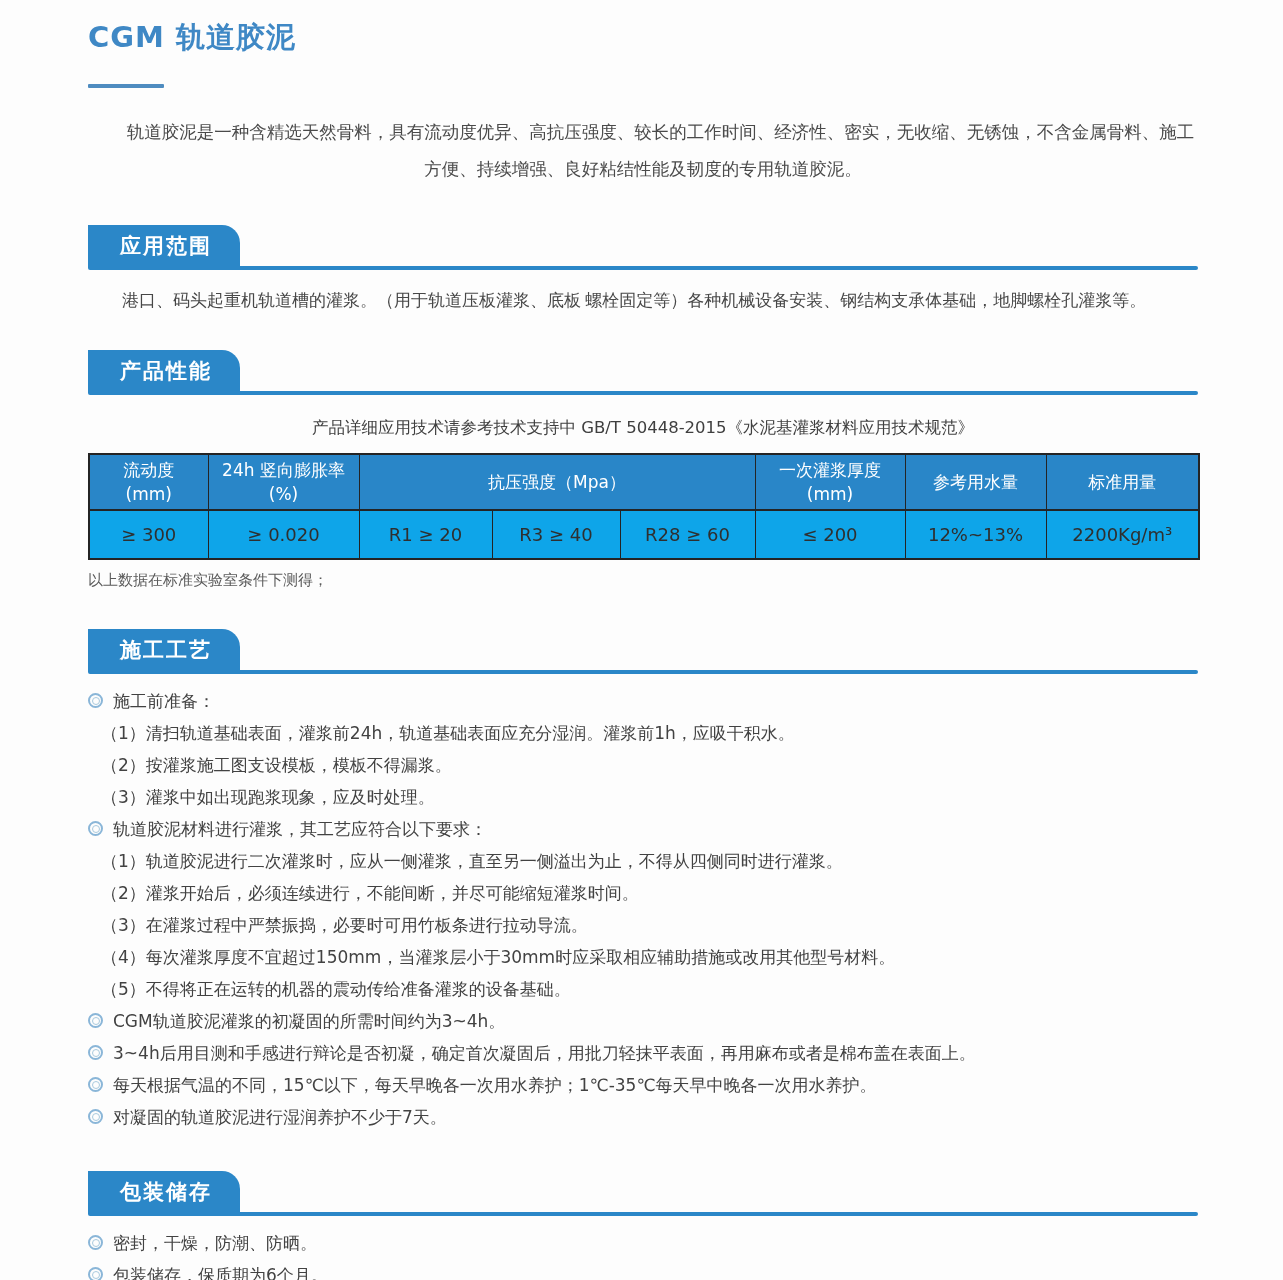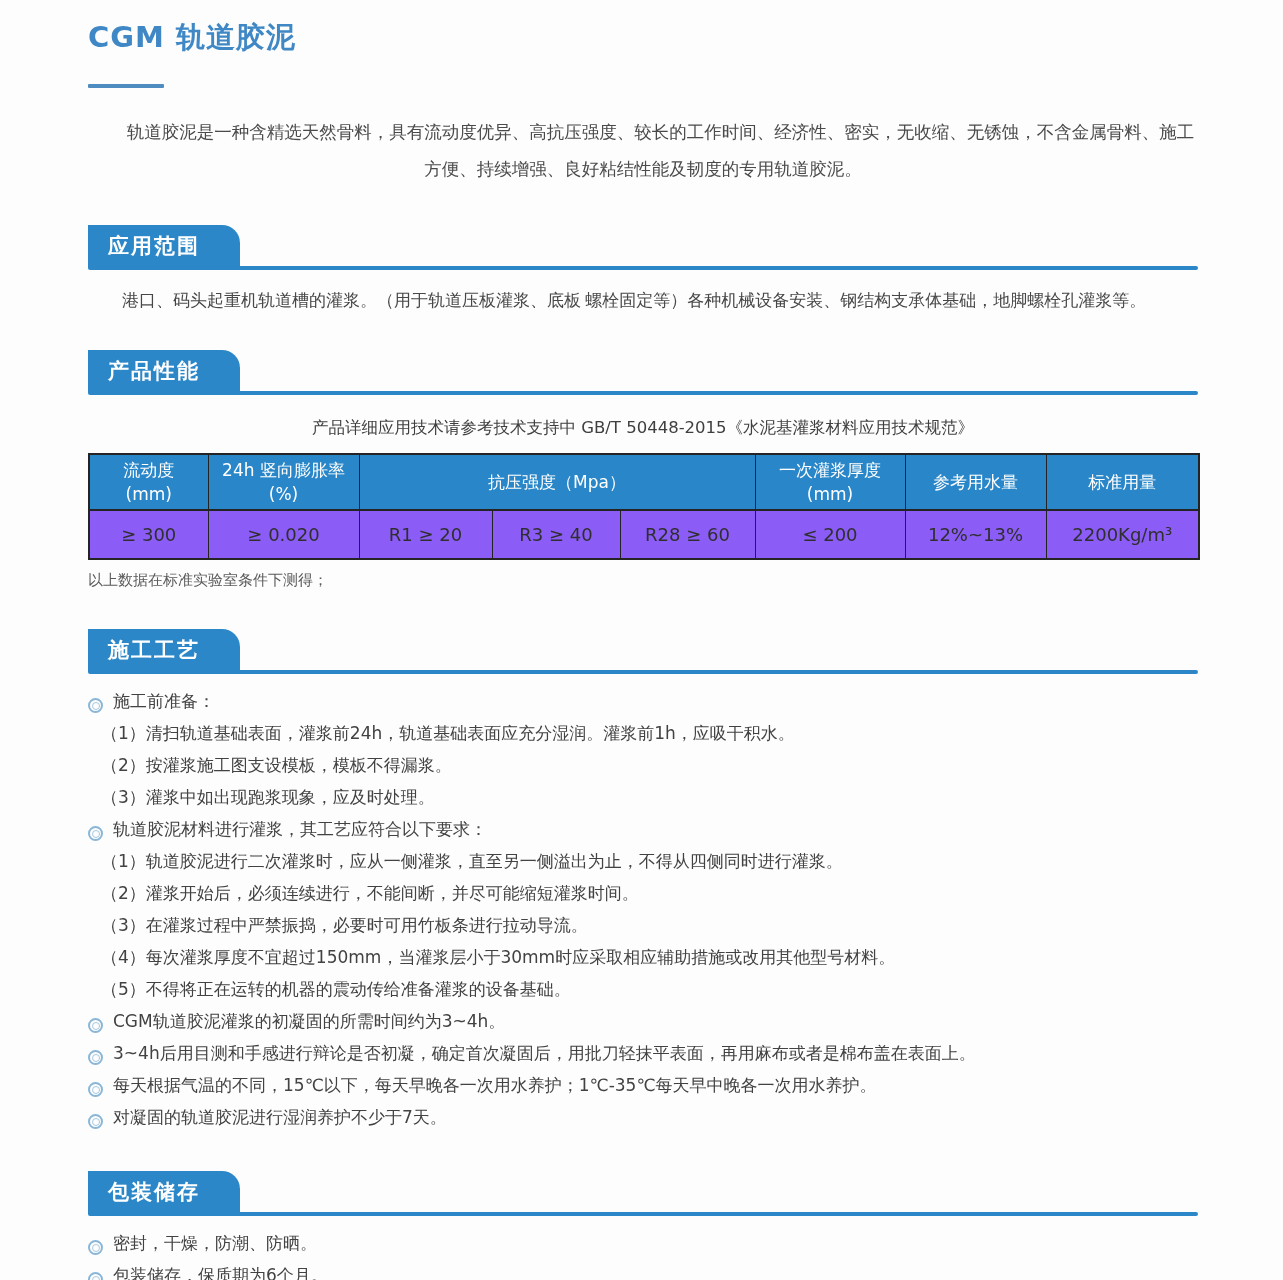--- a/index.html
+++ b/index.html
@@ -16,45 +16,45 @@
   .doc-title { font-size:29px; font-weight:bold; color:#3f88c5; letter-spacing:1px; }
   .title-underline { width:76px; height:4px; background:#4f8cc0; margin-top:26px; border-radius:1px; }
 
   
   .intro { margin-top:26px; font-size:17.5px; line-height:37px; color:#4a4a4a; text-indent:2em;text-align:center; }
 
   
   .section { margin-top:0; }
   .section-header { position:relative; }
   .section-tab {
-    display:inline-block; min-width:152px; text-align:left;
+    display:inline-block; min-width:152px; text-align:right;
     background:#2b87c8; color:#ffffff; font-weight:bold; font-size:21px;
-    padding:7px 8px 8px 20px; border-radius:0 18px 0 0; letter-spacing:2px;
+    padding:7px 28px 8px 20px; border-radius:0 18px 0 0; letter-spacing:2px;
   }
   .section-rule { height:4px; background:#2b87c8; width:100%; margin-top:-2px; border-radius:2px; }
 
   
   .section-body { margin-top:16px; font-size:17px; line-height:30px; color:#474747; text-indent:2em;font-family:Liberation Serif, serif; }
   .centered-note { margin-top:22px; text-align:center; font-size:16.5px; color:#3f3f3f; }
 
   
   .spec-table { border-collapse:collapse; width:1110px; margin-top:14px; table-layout:fixed; }
   .spec-table th, .spec-table td { border:1px solid #242424; text-align:center; vertical-align:middle; }
   .spec-table { border:2px solid #242424; }
   .spec-table thead th {
     background:#2986c8; color:#ffffff; font-weight:normal;
     font-size:17px; line-height:24px; height:56px; white-space:pre-line;
     border-bottom:2px solid #242424;
   }
-  .spec-table tbody td { background:#8b5cf6; font-size:18px; color:#2f2f2f; height:49px; }
+  .spec-table tbody td { background:#0ea5e9; font-size:18px; color:#2f2f2f; height:49px; }
   .table-footnote { margin-top:11px; font-size:15px; color:#5a5a5a; }
 
   
   .item-list { margin-top:15px; }
-  .proc-item { display:flex; align-items:flex-end; margin-bottom:8px; min-height:24px; }
+  .proc-item { display:flex; align-items:flex-start; margin-bottom:8px; min-height:24px; }
   .proc-item .item-text { font-size:17px; line-height:24px; color:#424242; }
   .ring-bullet {
     flex:0 0 15px; width:15px; height:15px; margin:4px 10px 0 0;
     border:2px solid #8ab6d8; border-radius:50%; position:relative;
   }
   .ring-bullet::after {
     content:""; position:absolute; inset:1.5px; border:1.5px solid #a9cade; border-radius:50%;
   }
   .proc-item.numbered { padding-left:13px; }
 

